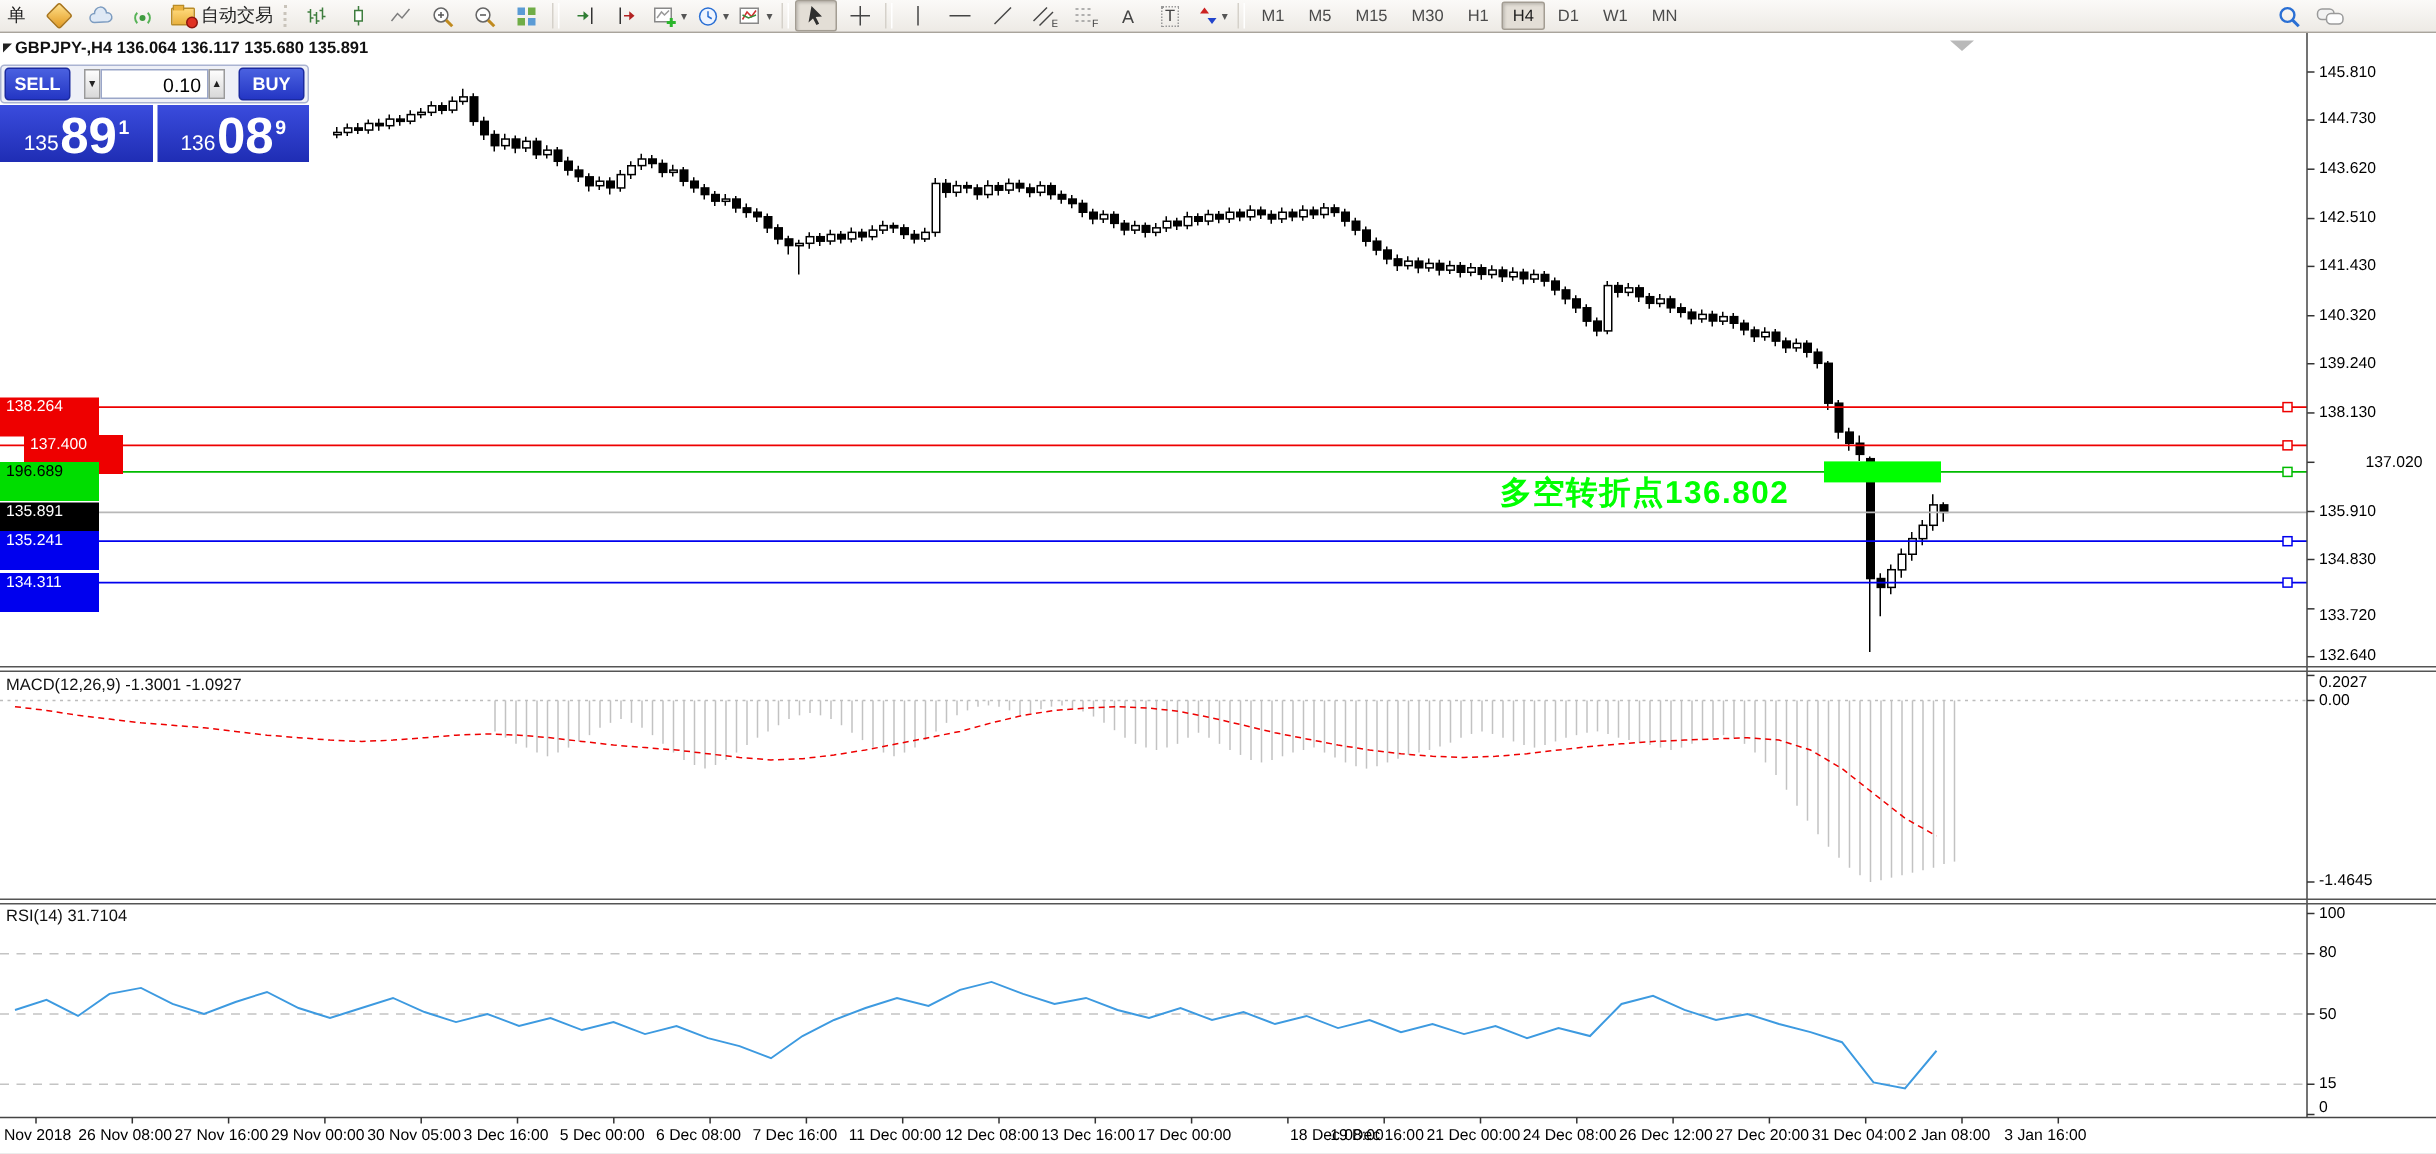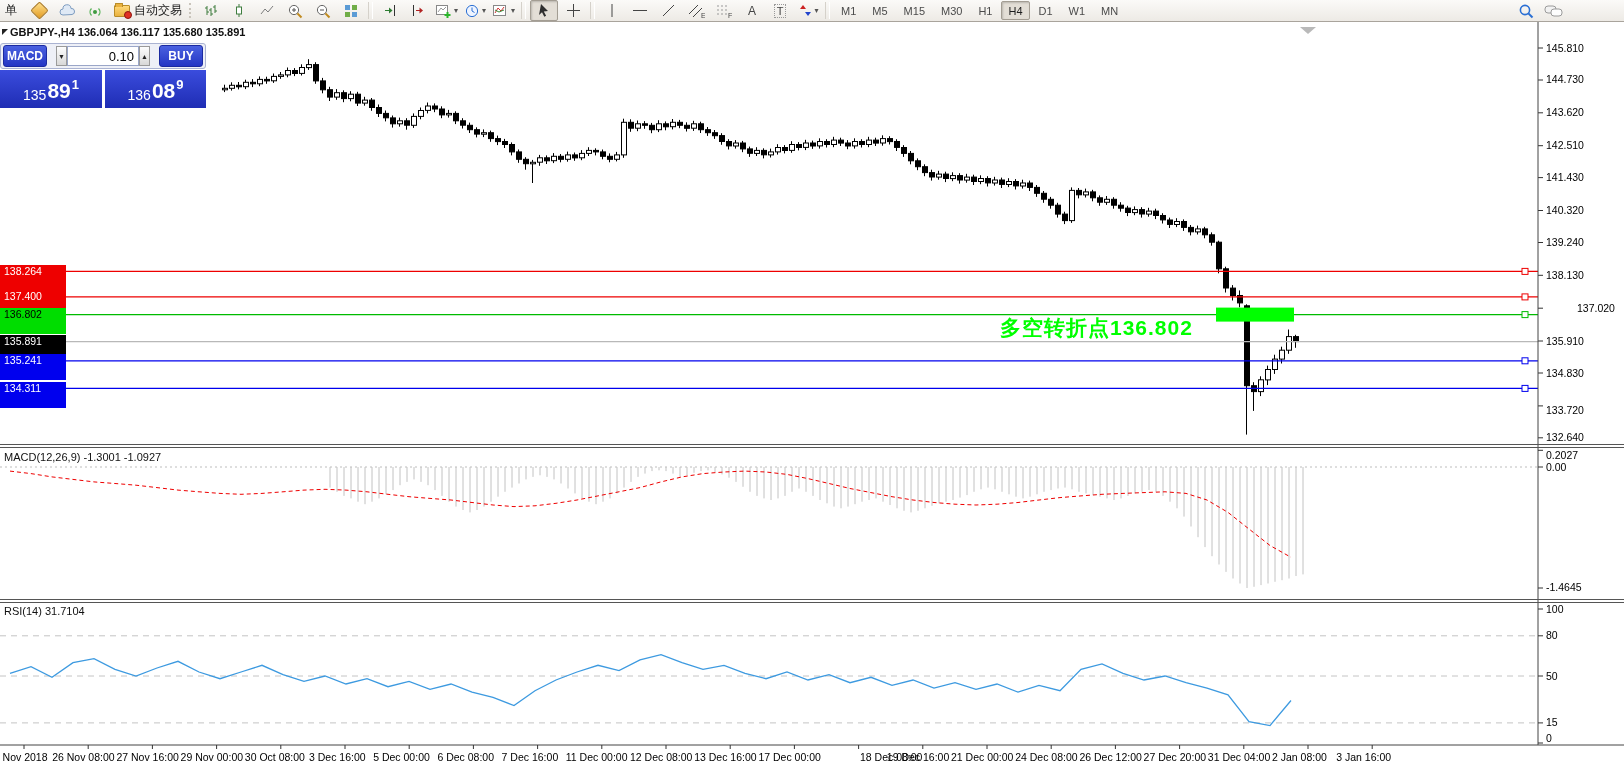--- a/index.html
+++ b/index.html
@@ -33,21 +33,21 @@
   .axis-badge{position:absolute;left:1540px;width:62px;height:26px;line-height:13px;font-size:10.5px;padding-left:4px;z-index:19;white-space:nowrap;}
   .date-label{position:absolute;top:751px;font-size:10.5px;color:#000;z-index:18;white-space:nowrap;}
   
   .ocp{position:absolute;left:0;top:43px;width:206px;height:65px;z-index:25;}
   .ocp-top{position:absolute;left:0;top:0;width:206px;height:26px;background:#eef0f7;border:1px solid #aab3d2;border-radius:3px;box-sizing:border-box;display:flex;align-items:center;}
   .ocp-btn{height:22px;width:44px;margin:0 2px;background:linear-gradient(#4a61e0,#2436c4);color:#fff;font-size:12px;font-weight:bold;display:flex;align-items:center;justify-content:center;border-radius:3px;border:1px solid #1b2aa0;box-sizing:border-box;}
   .spin{width:11px;height:20px;background:linear-gradient(#fdfdfd,#d8d8d8);border:1px solid #9a9a9a;display:flex;align-items:center;justify-content:center;font-size:7px;color:#222;box-sizing:border-box;}
   .vol{width:72px;height:20px;border:1px solid #9aa6c8;background:#fff;font-size:13px;text-align:right;padding:0 4px;box-sizing:border-box;font-family:"Liberation Sans",sans-serif;}
   .ocp-big{position:absolute;top:27px;height:38px;background:linear-gradient(#3a4cdd,#1f2db4);color:#fff;display:flex;align-items:flex-end;justify-content:center;padding-bottom:2px;box-sizing:border-box;}
   .ocp-big .pre{font-size:14px;margin-bottom:3px;}
-  .ocp-big .big{font-size:21px;font-weight:bold;line-height:30px;margin:0 1px;}
+  .ocp-big .big{font-size:34px;font-weight:bold;line-height:30px;margin:0 1px;}
   .ocp-big .sup{font-size:13px;font-weight:bold;margin-bottom:14px;}
   svg{position:absolute;left:0;top:0;z-index:10;}
   svg text{font-family:"Liberation Sans",sans-serif;}
 </style>
 </head>
 <body>
 
 <div class="root">
 
   <div class="toolbar">
@@ -760,21 +760,21 @@
   <div class="sym-marker"></div>
   <div class="chart-title">GBPJPY-,H4  136.064 136.117 135.680 135.891</div>
 
   <div class="ind-label" style="left:4px;top:451px;">MACD(12,26,9) -1.3001 -1.0927</div>
   <div class="ind-label" style="left:4px;top:605px;">RSI(14) 31.7104</div>
 
   <div class="annotation" id="annotation" style="left: 1000px; top: 314px; color: rgb(0, 255, 0);">多空转折点136.802</div>
 
   <div class="ocp">
     <div class="ocp-top">
-      <div class="ocp-btn">MACD</div>
+      <div class="ocp-btn">SELL</div>
       <div style="flex:1;display:flex;align-items:flex-end;justify-content:center;">
         <div class="spin">▼</div>
         <input class="vol" value="0.10" style="">
         <div class="spin">▲</div>
       </div>
       <div class="ocp-btn">BUY</div>
     </div>
     <div class="ocp-big" style="left:0;width:102px;">
       <span class="pre">135</span>
       <span class="big">89</span>
@@ -795,38 +795,38 @@
       <div class="axis-label" style="left: 1546px; top: 171.148px;">141.430</div>
       <div class="axis-label" style="left: 1546px; top: 204.004px;">140.320</div>
       <div class="axis-label" style="left: 1546px; top: 235.972px;">139.240</div>
       <div class="axis-label" style="left: 1546px; top: 268.828px;">138.130</div>
       <div class="axis-label" style="left: 1546px; top: 301.684px; margin-left: 31px;">137.020</div>
       <div class="axis-label" style="left: 1546px; top: 334.54px;">135.910</div>
       <div class="axis-label" style="left: 1546px; top: 366.508px;">134.830</div>
       <div class="axis-label" style="left: 1546px; top: 404px;">133.720</div>
       <div class="axis-label" style="left: 1546px; top: 431.332px;">132.640</div>
       <div class="axis-badge" style="left: 0px; top: 264.862px; background: rgb(238, 0, 0); color: rgb(255, 255, 255);">138.264</div>
-      <div class="axis-badge" style="left: 0px; top: 290.436px; background: rgb(238, 0, 0); color: rgb(255, 255, 255);">137.400</div>
-      <div class="axis-badge" style="left: 0px; top: 308.137px; background: rgb(0, 221, 0); color: rgb(0, 0, 0);">136.802</div>
+      <div class="axis-badge" style="left: 16px; top: 290.436px; background: rgb(238, 0, 0); color: rgb(255, 255, 255);">137.400</div>
+      <div class="axis-badge" style="left: 0px; top: 308.137px; background: rgb(0, 221, 0); color: rgb(0, 0, 0);">196.689</div>
       <div class="axis-badge" style="left: 0px; top: 335.102px; background: rgb(0, 0, 0); color: rgb(255, 255, 255);">135.891</div>
       <div class="axis-badge" style="left: 0px; top: 354.342px; background: rgb(0, 0, 238); color: rgb(255, 255, 255);">135.241</div>
       <div class="axis-badge" style="left: 0px; top: 381.87px; background: rgb(0, 0, 238); color: rgb(255, 255, 255);">134.311</div>
       <div class="axis-label" style="left: 1546px; top: 449px;">0.2027</div>
       <div class="axis-label" style="left: 1546px; top: 460.5px;">0.00</div>
       <div class="axis-label" style="left: 1546px; top: 581.468px;">-1.4645</div>
       <div class="axis-label" style="left: 1546px; top: 603px;">100</div>
       <div class="axis-label" style="left: 1546px; top: 629.3px;">80</div>
       <div class="axis-label" style="left: 1546px; top: 669.5px;">50</div>
       <div class="axis-label" style="left: 1546px; top: 716.4px;">15</div>
       <div class="axis-label" style="left: 1546px; top: 732px;">0</div>
       <div class="date-label" style="left: -12px; top: 751px;">23 Nov 2018</div>
       <div class="date-label" style="left: 52.2px; top: 751px;">26 Nov 08:00</div>
       <div class="date-label" style="left: 116.4px; top: 751px;">27 Nov 16:00</div>
       <div class="date-label" style="left: 180.6px; top: 751px;">29 Nov 00:00</div>
-      <div class="date-label" style="left: 244.8px; top: 751px;">30 Oct 08:00</div>
+      <div class="date-label" style="left: 244.8px; top: 751px;">30 Nov 05:00</div>
       <div class="date-label" style="left: 309px; top: 751px;">3 Dec 16:00</div>
       <div class="date-label" style="left: 373.2px; top: 751px;">5 Dec 00:00</div>
       <div class="date-label" style="left: 437.4px; top: 751px;">6 Dec 08:00</div>
       <div class="date-label" style="left: 501.6px; top: 751px;">7 Dec 16:00</div>
       <div class="date-label" style="left: 565.8px; top: 751px;">11 Dec 00:00</div>
       <div class="date-label" style="left: 630px; top: 751px;">12 Dec 08:00</div>
       <div class="date-label" style="left: 694.2px; top: 751px;">13 Dec 16:00</div>
       <div class="date-label" style="left: 758.4px; top: 751px;">17 Dec 00:00</div>
       <div class="date-label" style="left: 860px; top: 751px;">18 Dec 08:00</div>
       <div class="date-label" style="left: 886.8px; top: 751px;">19 Dec 16:00</div>

